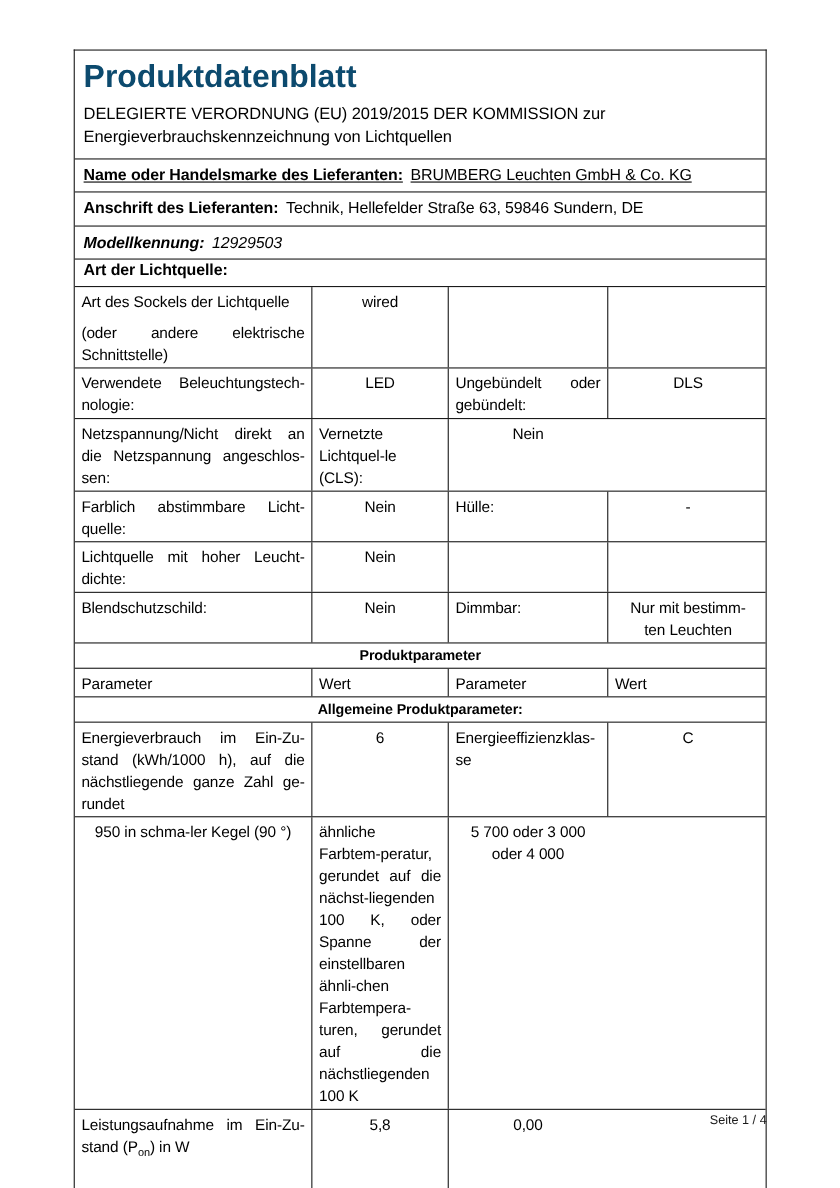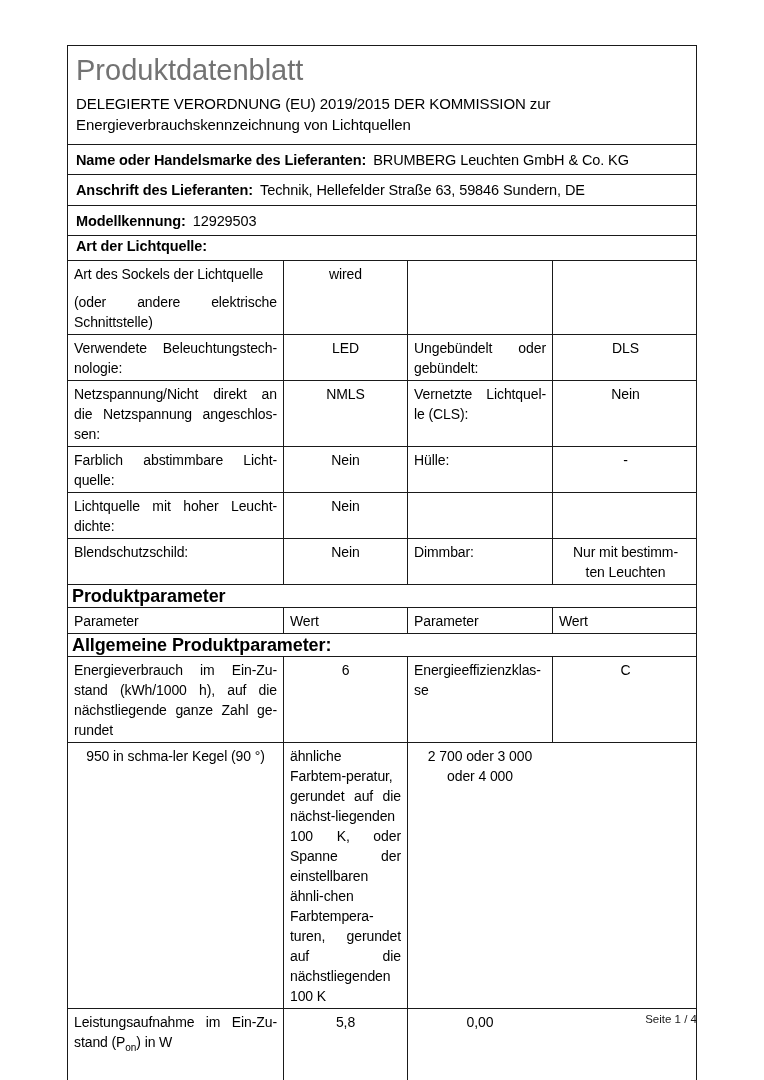--- a/index.html
+++ b/index.html
@@ -14,35 +14,35 @@
 
   .doc {
     position: absolute; left: 67px; top: 45px; width: 630px;
     border: 1px solid #1a1a1a; border-bottom: none;
     font-size: 14px; letter-spacing: -0.1px;
   }
 
   
   .title-block { padding: 8px 8px 9px 8px; min-height: 86px; }
   .doc-title {
-    font-size: 29px; line-height: 32px; font-weight: normal;
-    color: #737373; letter-spacing: 0;
+    font-size: 29px; line-height: 32px; font-weight: bold;
+    color: #0c4a6e; letter-spacing: 0;
     margin-bottom: 7px;
   }
   .doc-subtitle { font-size: 15px; line-height: 21px; max-width: 600px; }
 
   
   .kv-row {
     border-top: 1px solid #1a1a1a;
     padding: 5px 8px 4px 8px;
     font-size: 14.5px; line-height: 20px;
   }
-  .kv-row.h29 { min-height: 29px; }
+  .kv-row.h29 { min-height: 29px; text-decoration: underline; }
   .kv-row.h31 { min-height: 31px; }
-  .kv-row.h27 { min-height: 27px; }
+  .kv-row.h27 { min-height: 27px; font-style: italic; }
   .kv-row.h24 { min-height: 24px; padding-top: 0; }
   .kv-label { font-weight: bold; }
   .kv-value { margin-left: 7px; }
 
   
   .grid-row {
     border-top: 1px solid #1a1a1a;
     display: grid;
     grid-template-columns: 215px 124px 145px 146px;
     align-items: stretch;
@@ -59,23 +59,23 @@
   .mh64 { min-height: 64px; }
   .mh59 { min-height: 59px; }
   .mh75 { min-height: 75px; }
   .mh184 { min-height: 184px; }
   .mh99 { min-height: 99px; }
   .cutoff { height: 42px; overflow: hidden; }
 
   
   .band {
     border-top: 1px solid #1a1a1a;
-    font-weight: bold;
+    text-align: center; font-weight: bold;
     padding: 1px 4px; line-height: 20px; min-height: 21px;
-    font-size: 18px;
+    font-size: 13px;
   }
   .plain-hdr .cell { font-weight: normal; }
 
   sub { font-size: 10px; line-height: 0; }
 
   
   .footer {
     position: absolute; right: 67px; top: 1013px;
     font-size: 11.5px; color: #1a1a1a; letter-spacing: 0;
   }
@@ -116,21 +116,20 @@
 
     <div class="grid-row">
       <div class="cell c-label mh39">Verwendete Beleuchtungstech-nologie:</div>
       <div class="cell c-value">LED</div>
       <div class="cell c-label">Ungebündelt oder gebündelt:</div>
       <div class="cell c-value narrow">DLS</div>
     </div>
 
     <div class="grid-row">
       <div class="cell c-label mh59">Netzspannung/Nicht direkt an die Netzspannung angeschlos-sen:</div>
-      <div class="cell c-value">NMLS</div>
       <div class="cell c-label">Vernetzte Lichtquel-le (CLS):</div>
       <div class="cell c-value narrow">Nein</div>
     </div>
 
     <div class="grid-row">
       <div class="cell c-label mh39">Farblich abstimmbare Licht-quelle:</div>
       <div class="cell c-value">Nein</div>
       <div class="cell c-label">Hülle:</div>
       <div class="cell c-value narrow">-</div>
     </div>
@@ -163,21 +162,21 @@
     <div class="grid-row">
       <div class="cell c-label mh75">Energieverbrauch im Ein-Zu-stand (kWh/1000 h), auf die nächstliegende ganze Zahl ge-rundet</div>
       <div class="cell c-value">6</div>
       <div class="cell c-label">Energieeffizienzklas-se</div>
       <div class="cell c-value narrow">C</div>
     </div>
 
     <div class="grid-row">
       <div class="cell c-value">950 in schma-ler Kegel (90 °)</div>
       <div class="cell c-label">ähnliche Farbtem-peratur, gerundet auf die nächst-liegenden 100 K, oder Spanne der einstellbaren ähnli-chen Farbtempera-turen, gerundet auf die nächstliegenden 100 K</div>
-      <div class="cell c-value narrow">2 700 oder 3 000 oder 4 000</div>
+      <div class="cell c-value narrow">5 700 oder 3 000 oder 4 000</div>
     </div>
 
     <div class="grid-row">
       <div class="cell c-label mh99">Leistungsaufnahme im Ein-Zu-stand (P<sub>on</sub>) in W</div>
       <div class="cell c-value">5,8</div>
       <div class="cell c-value narrow">0,00</div>
     </div>
 
     <div class="grid-row cutoff">
       <div class="cell c-label">Leistungsaufnahme im vernetz-ten Bereitschaftsbetrieb (P)</div>

